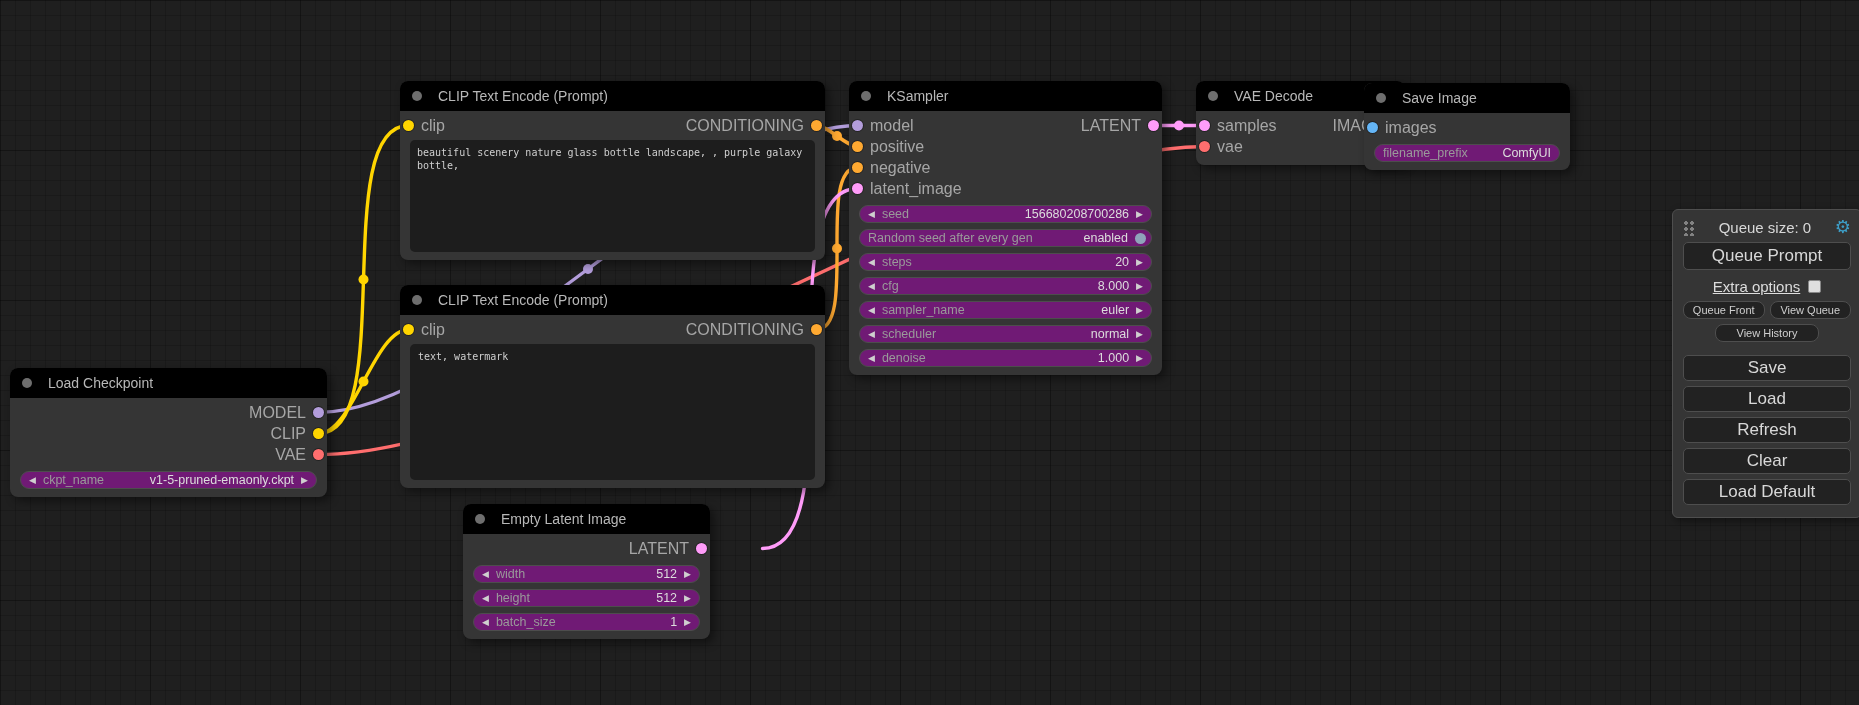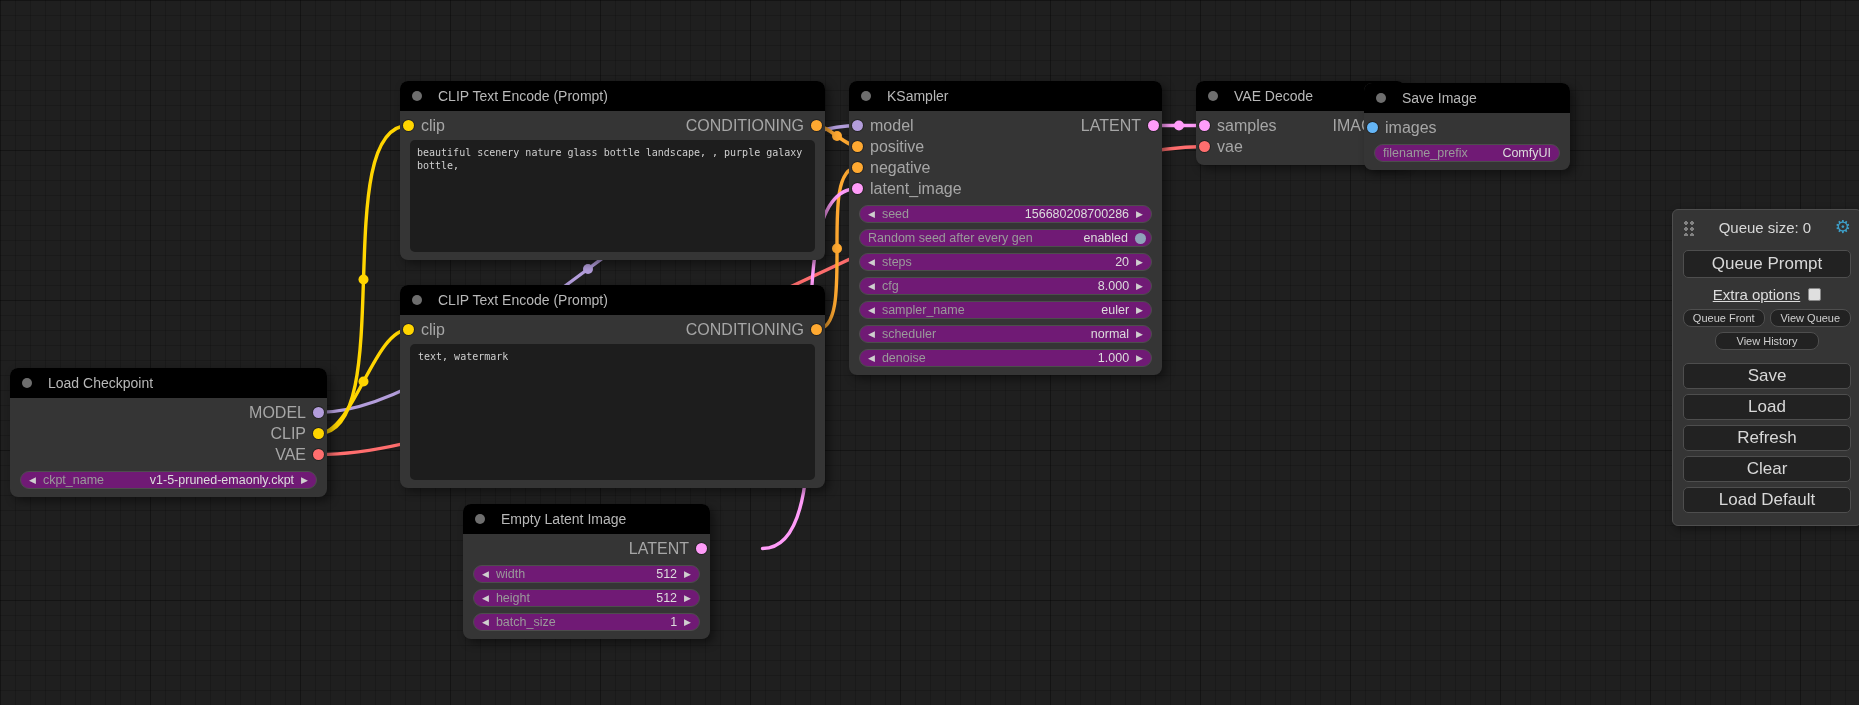--- a/index.html
+++ b/index.html
@@ -38,21 +38,21 @@
     border:1px solid #4e4e4e;border-radius:6px;box-shadow:3px 3px 8px rgba(0,0,0,.45);
     padding:8px 10px 12px;text-align:center;color:#ddd;}
   .mhead{display:flex;align-items:center;margin-bottom:4px;}
   .drag{width:12px;height:17px;flex:none;
     background-image:radial-gradient(circle,#828282 1.6px,transparent 1.9px);
     background-size:6px 6px;background-position:0 1px;}
   .qsize{flex:1;font-size:15px;color:#d8d8d8;}
   .gear{font-size:18px;color:#3d9ec7;cursor:pointer;line-height:1;flex:none;}
   .bigbtn{display:block;width:100%;margin-top:5px;background:#222;border:1px solid #4e4e4e;
     border-radius:5px;color:#d8d8d8;font-size:17px;font-family:inherit;padding:2px 8px;cursor:pointer;}
-  .qp{margin-top:14px;padding:3px 0;}
+  .qp{margin-top:6px;padding:3px 0;}
   .mt{margin-top:13px;}
   .extra{display:flex;align-items:center;justify-content:center;gap:8px;margin-top:8px;font-size:15px;text-decoration:underline;}
   .cb{width:13px;height:13px;background:#dfdfdf;border:1px solid #888;border-radius:2px;flex:none;}
   .smallrow{display:flex;gap:5px;margin-top:6px;}
   .smallbtn{flex:1;background:#222;border:1px solid #4e4e4e;border-radius:8px;color:#cfcfcf;
     font-size:11px;font-family:inherit;padding:2px 4px;cursor:pointer;white-space:nowrap;}
   .vh{display:block;flex:none;width:104px;margin:5px auto 0;}
 </style>
 </head>
 <body>

